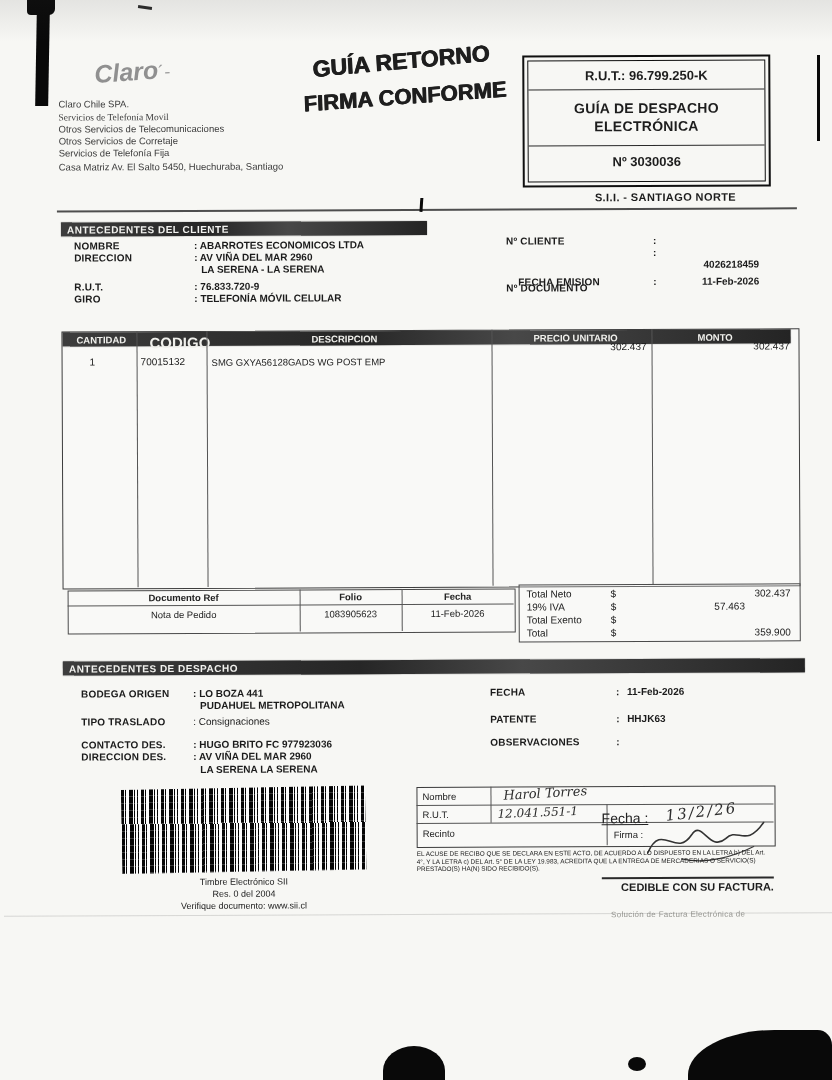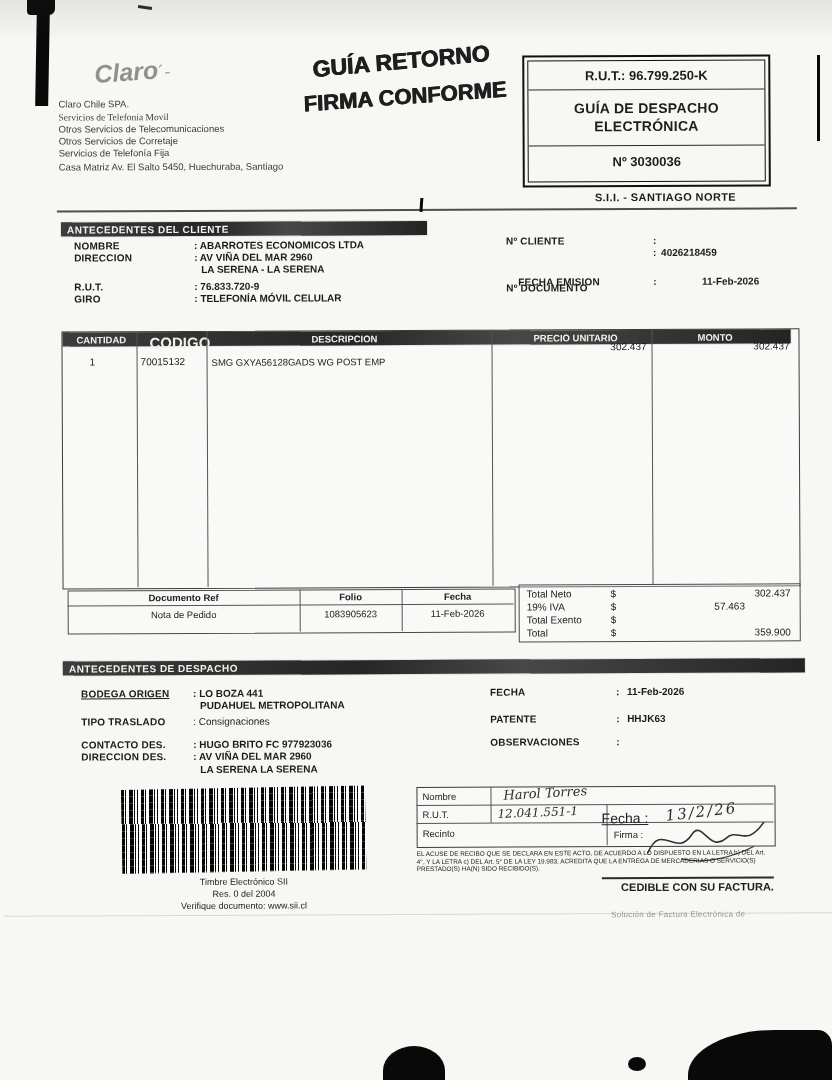--- a/index.html
+++ b/index.html
@@ -77,21 +77,21 @@
     <div class="t lbl" style="left:73px;top:280px;">R.U.T.</div>
     <div class="t val" style="left:193px;top:280px;">: 76.833.720-9</div>
     <div class="t lbl" style="left:73px;top:292px;">GIRO</div>
     <div class="t val" style="left:193px;top:292px;">: TELEFONÍA MÓVIL CELULAR</div>
 
     <div class="t lbl" style="left:505px;top:236px;">Nº CLIENTE</div>
     <div class="t val" style="left:652px;top:236px;">:</div>
     <div class="t val" style="left:660px;top:236px;width:98px;text-align:right;"></div>
     <div class="t lbl" style="left:505px;top:248px;margin-top:35px;">Nº DOCUMENTO</div>
     <div class="t val" style="left:652px;top:248px;">:</div>
-    <div class="t val" style="left:660px;top:248px;width:98px;">4026218459</div>
+    <div class="t val" style="left:660px;top:260px;width:98px;text-align:right;">4026218459</div>
     <div class="t lbl" style="left:505px;top:277px;padding-left:12px;">FECHA EMISION</div>
     <div class="t val" style="left:652px;top:277px;">:</div>
     <div class="t val" style="left:660px;top:277px;width:98px;text-align:right;">11-Feb-2026</div>
 
     <div class="box" style="left:60px;top:330px;width:736px;height:256px;border-color:#3d3d3d;border-width:1.5px;"></div>
     <div class="bar" style="left:61px;top:331px;width:728px;height:12px;padding-left:0;"></div>
     <div class="t" style="left:75px;top:333px;font-size:9.5px;font-weight:bold;color:#f0f0ec;">CANTIDAD</div>
     <div class="t" style="left:148px;top:333px;font-size:15px;font-weight:bold;color:#f0f0ec;">CODIGO</div>
     <div class="t" style="left:310px;top:333px;font-size:9.5px;font-weight:bold;color:#f0f0ec;">DESCRIPCION</div>
     <div class="t" style="left:532px;top:333px;font-size:9.5px;font-weight:bold;color:#f0f0ec;">PRECIO UNITARIO</div>
@@ -129,21 +129,21 @@
     <div class="t reg" style="left:608px;top:615px;">$</div>
     <div class="t reg" style="left:666px;top:615px;width:122px;text-align:right;"></div>
     <div class="t reg" style="left:524px;top:628px;">Total</div>
     <div class="t reg" style="left:608px;top:628px;">$</div>
     <div class="t reg" style="left:666px;top:628px;width:122px;text-align:right;">359.900</div>
 
     <div class="bar" style="left:60px;top:660px;width:736px;height:12px;">
       <span>ANTECEDENTES DE DESPACHO</span>
     </div>
 
-    <div class="t lbl" style="left:78px;top:687px;text-decoration:underline;">BODEGA ORIGEN</div>
+    <div class="t lbl" style="left:78px;top:687px;">BODEGA ORIGEN</div>
     <div class="t val" style="left:190px;top:687px;">: LO BOZA 441</div>
     <div class="t val" style="left:197px;top:699px;">PUDAHUEL  METROPOLITANA</div>
     <div class="t lbl" style="left:78px;top:715px;">TIPO TRASLADO</div>
     <div class="t reg" style="left:190px;top:715px;">: Consignaciones</div>
     <div class="t lbl" style="left:78px;top:738px;">CONTACTO DES.</div>
     <div class="t val" style="left:190px;top:738px;">: HUGO BRITO FC 977923036</div>
     <div class="t lbl" style="left:78px;top:750px;">DIRECCION DES.</div>
     <div class="t val" style="left:190px;top:750px;">: AV VIÑA DEL MAR 2960</div>
     <div class="t val" style="left:197px;top:763px;">LA SERENA  LA SERENA</div>
 

